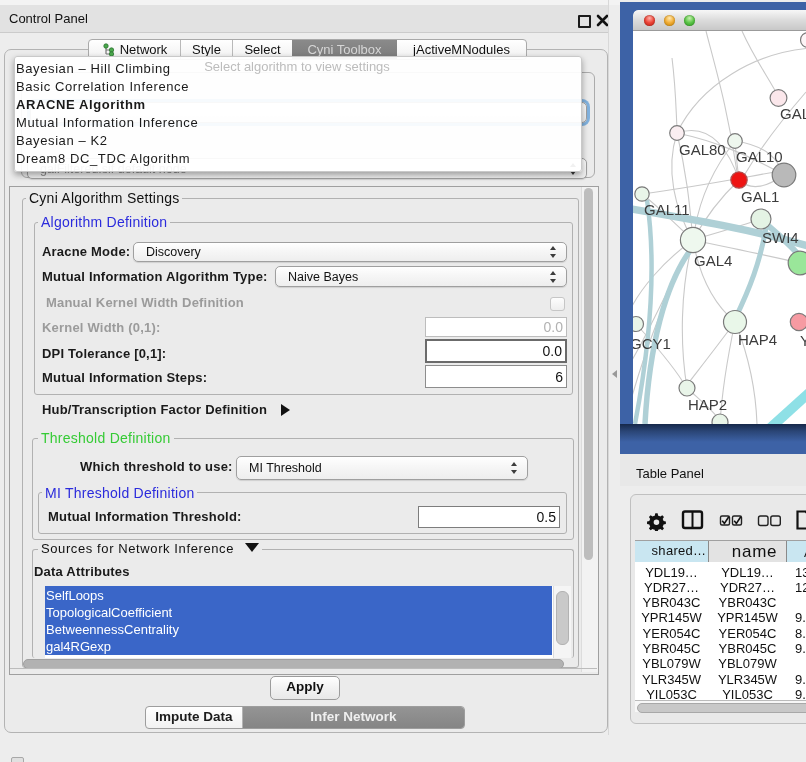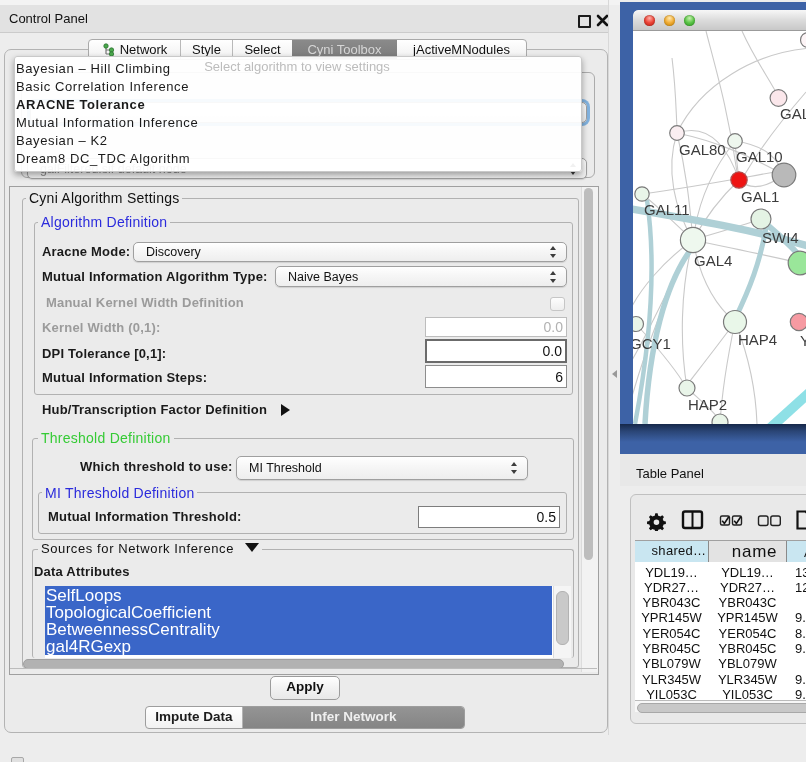--- a/index.html
+++ b/index.html
@@ -104,21 +104,21 @@
 
 <div class="bl" style="left:48px;top:509px;">Mutual Information Threshold:</div>
 <div class="fld" style="left:418px;top:506px;width:142px;height:22px;border:1px solid #7d7d7d;">0.5</div>
 
 <div class="gb" style="left:32px;top:549px;width:540px;height:108px;border-bottom:none;"></div>
 <div class="gl" style="left:38px;top:542px;font-size:13px;letter-spacing:0.6px;color:#111;">Sources for Network Inference <span style="display:inline-block;margin-left:7px;width:0;height:0;border-left:7px solid transparent;border-right:7px solid transparent;border-top:9px solid #111;vertical-align:1px;"></span></div>
 <div class="bl" style="left:34px;top:564px;font-size:13px;">Data Attributes</div>
 
 <div class="ab" style="left:45px;top:586px;width:526px;height:72px;background:#ffffff;overflow:hidden;">
   <div class="ab" style="left:0;top:0;width:507px;height:69px;background:#3a66c8;"></div>
-  <div class="ab" style="left:1px;top:0.5px;font-size:17px;line-height:17.25px;color:#ffffff;white-space:nowrap;">SelfLoops<br>TopologicalCoefficient<br>BetweennessCentrality<br>gal4RGexp</div>
+  <div class="ab" style="left:1px;top:0.5px;font-size:13px;line-height:17.25px;color:#ffffff;white-space:nowrap;">SelfLoops<br>TopologicalCoefficient<br>BetweennessCentrality<br>gal4RGexp</div>
   <div class="ab" style="left:508px;top:0;width:18px;height:72px;background:#f5f5f5;border-left:1px solid #ddd;"></div>
   <div class="ab" style="left:511px;top:5px;width:11px;height:52px;background:#c9c9c9;border:1px solid #b2b2b2;border-radius:6px;"></div>
 </div>
 
 <div class="ab" style="left:23px;top:659px;width:539px;height:8px;background:#b2b2b2;border:1px solid #a0a0a0;border-radius:5px;"></div>
 <div class="ab" style="left:10px;top:668px;width:587px;height:1px;background:#bcbcbc;"></div>
 
 <div class="ab" style="left:270px;top:676px;width:68px;height:18px;border:1px solid #9c9c9c;border-radius:5px;background:linear-gradient(#ffffff,#f2f2f2 50%,#e8e8e8);display:flex;align-items:center;justify-content:center;font-size:13.5px;font-weight:600;color:#111;padding-bottom:4px;">Apply</div>
 
 <div class="ab" style="left:145px;top:706px;width:318px;height:21px;border:1px solid #9d9d9d;border-radius:4px;background:linear-gradient(#ffffff,#f1f1f1);overflow:hidden;display:flex;">
@@ -138,21 +138,21 @@
       </svg>
     Network</div>
   <div style="width:51px;border-right:1px solid #b9b9b9;display:flex;align-items:center;justify-content:center;font-size:13px;color:#111;">Style</div>
   <div style="width:59px;display:flex;align-items:center;justify-content:center;font-size:13px;color:#111;">Select</div>
   <div style="width:105px;background:linear-gradient(#8a8a8a,#7b7b7b);display:flex;align-items:center;justify-content:center;font-size:13px;color:#d6d6d6;">Cyni Toolbox</div>
   <div style="flex:1;display:flex;align-items:center;justify-content:center;font-size:13px;color:#111;">jActiveMNodules</div>
 </div>
 
 <div class="ab" style="left:14px;top:56px;width:566px;height:114px;background:rgba(255,255,255,0.93);border:1px solid #c9c9c9;border-radius:3px;box-shadow:0 3px 6px rgba(0,0,0,0.35);"></div>
 <div class="ab" style="left:14px;top:59px;width:566px;text-align:center;font-size:13px;color:#bcbcbc;">Select algorithm to view settings</div>
-<div class="ab" style="left:16px;top:60px;font-size:13px;letter-spacing:0.6px;line-height:18px;color:#1a1a1a;white-space:nowrap;">Bayesian – Hill Climbing<br>Basic Correlation Inference<br><b>ARACNE Tolerance</b><br>Mutual Information Inference<br>Bayesian – K2<br>Dream8 DC_TDC Algorithm</div>
+<div class="ab" style="left:16px;top:60px;font-size:13px;letter-spacing:0.6px;line-height:18px;color:#1a1a1a;white-space:nowrap;">Bayesian – Hill Climbing<br>Basic Correlation Inference<br><b>ARACNE Algorithm</b><br>Mutual Information Inference<br>Bayesian – K2<br>Dream8 DC_TDC Algorithm</div>
 
 <div class="ab" style="left:612px;top:370px;width:0;height:0;border-top:4px solid transparent;border-bottom:4px solid transparent;border-right:5px solid #999;"></div>
 
 <div class="ab" style="left:620px;top:2px;width:186px;height:452px;background:#3d62a6;"></div>
 
 <div class="ab" style="left:620px;top:424px;width:186px;height:18px;background:linear-gradient(#16284a,#2a4576 40%,#3d62a6);"></div>
 
 <div class="ab" style="left:633px;top:10px;width:173px;height:414px;border-top-left-radius:5px;overflow:hidden;">
   <div style="height:20px;background:linear-gradient(#f7f7f7,#dcdcdc 50%,#c8c8c8);border-bottom:1px solid #9b9b9b;border-top-left-radius:5px;position:relative;">
     <div style="position:absolute;left:11px;top:5px;width:11px;height:11px;border-radius:50%;background:radial-gradient(circle at 50% 28%,#ffb0a8 0%,#ee4437 50%,#c42b1f 95%);box-shadow:inset 0 0 2px rgba(120,20,10,0.8);"></div>

